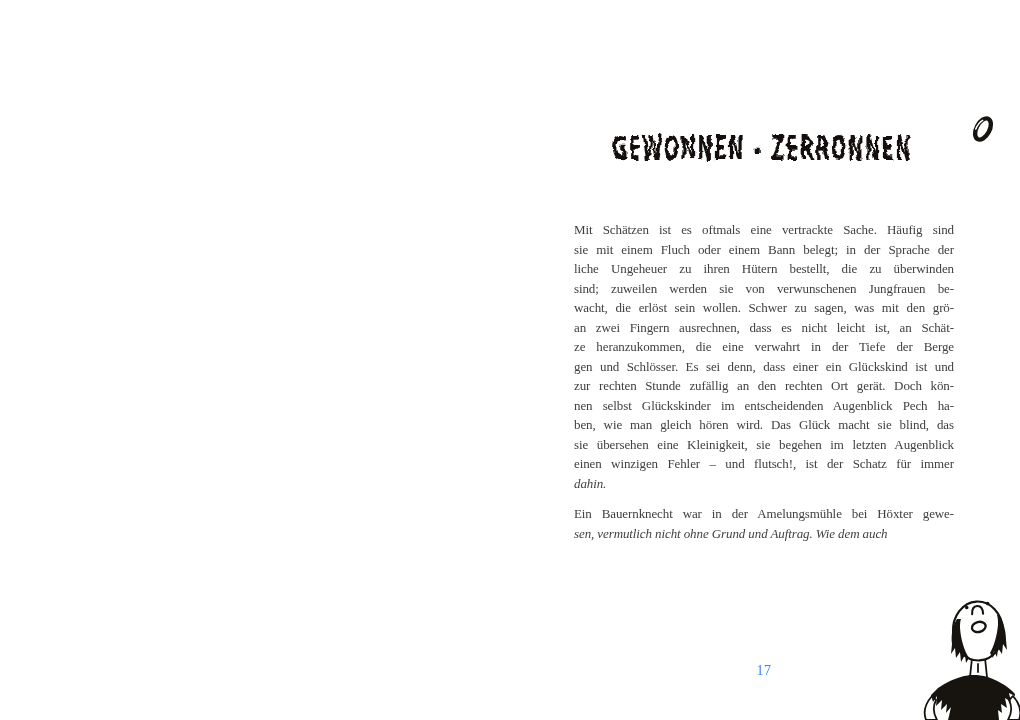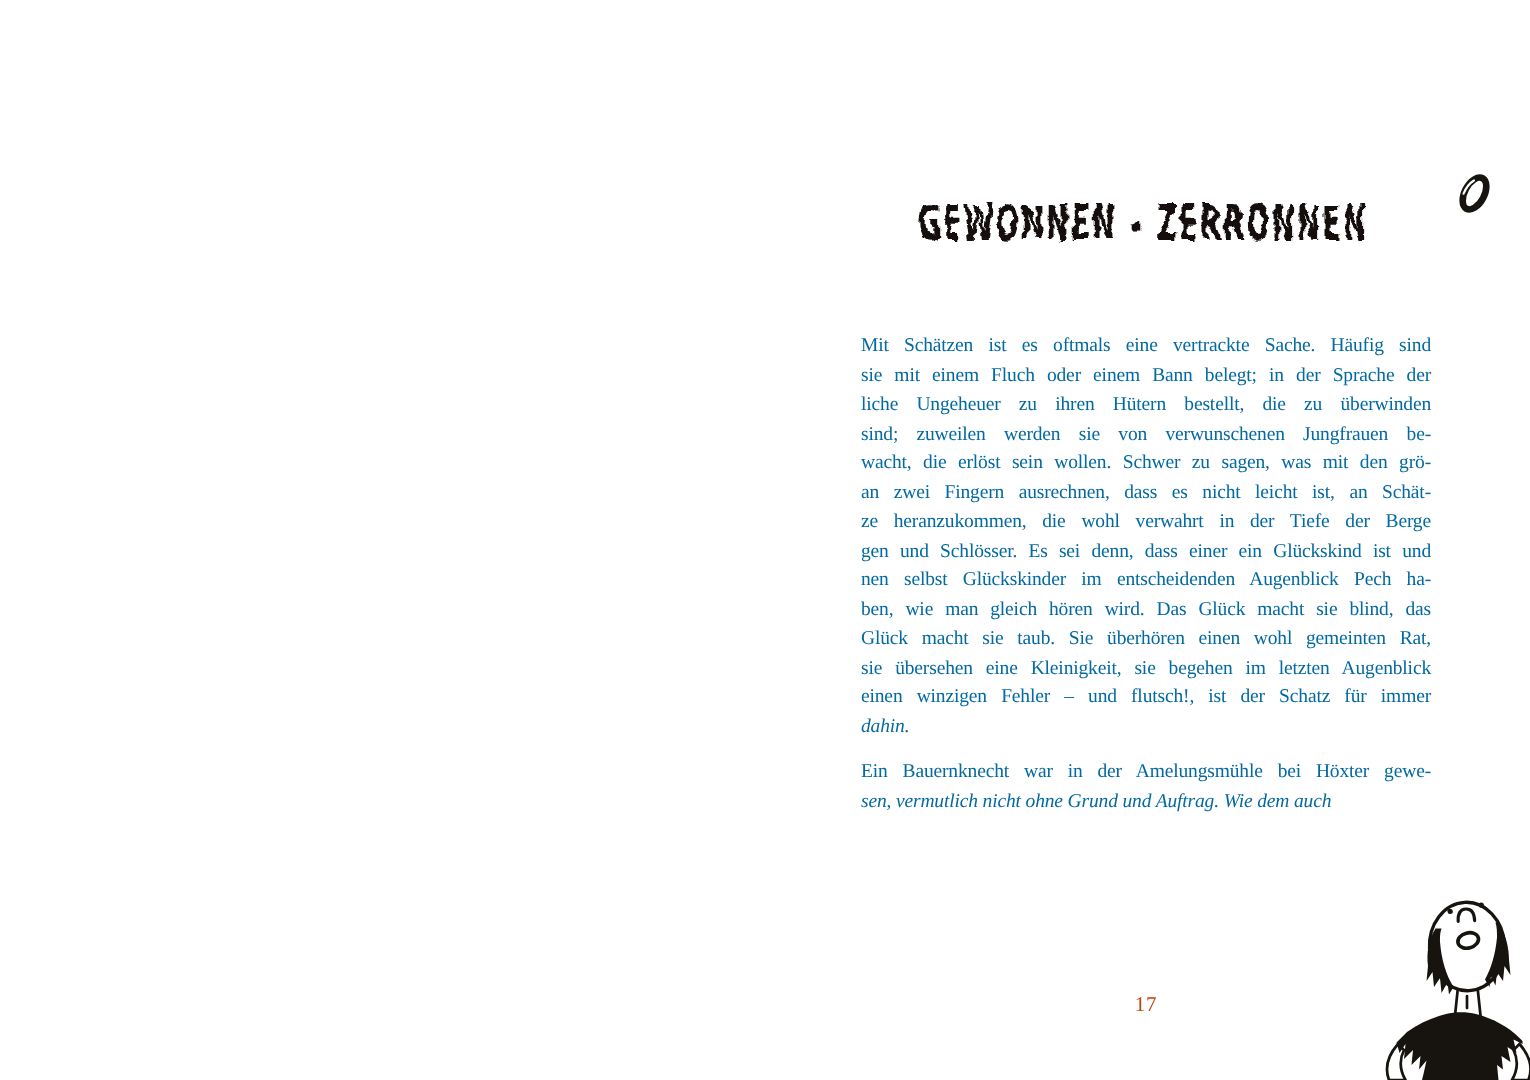--- a/index.html
+++ b/index.html
@@ -5,29 +5,29 @@
   html,body { margin:0; padding:0; background:#e8e8e8; }
   .page {
     position:relative; width:1020px; height:720px;
     background:#ffffff; overflow:hidden;
     font-family:"Liberation Serif", serif;
   }
   .title-svg { position:absolute; left:0; top:110px; }
   .text-column {
     position:absolute; left:574px; top:220px; width:380px;
     font-size:13px; line-height:19.5px; letter-spacing:-0.1px;
-    color:#0369a1;
+    color:#404040;
   }
   .para { margin:0; }
   .para + .para { margin-top:11px; }
   .line { text-align:justify; text-align-last:justify; }
   .line.last { text-align-last:left;font-style:italic; }
   .page-number {
     position:absolute; left:574px; top:663px; width:380px;
-    text-align:center; font-size:14px; color:#c2410c;
+    text-align:center; font-size:14px; color:#3b82f6;
     letter-spacing:0.5px;
   }
   .doodle-svg { position:absolute; left:966px; top:108px; }
   .figure-svg { position:absolute; left:918px; top:580px; }
 </style>
 </head>
 <body>
 
 <div class="page">
 
@@ -49,25 +49,25 @@
   </svg>
 
   <div class="text-column">
     <div class="para">
         <div class="line">Mit Schätzen ist es oftmals eine vertrackte Sache. Häufig sind</div>
         <div class="line">sie mit einem Fluch oder einem Bann belegt; in der Sprache der</div>
         <div class="line">liche Ungeheuer zu ihren Hütern bestellt, die zu überwinden</div>
         <div class="line">sind; zuweilen werden sie von verwunschenen Jungfrauen be-</div>
         <div class="line">wacht, die erlöst sein wollen. Schwer zu sagen, was mit den grö-</div>
         <div class="line">an zwei Fingern ausrechnen, dass es nicht leicht ist, an Schät-</div>
-        <div class="line">ze heranzukommen, die wohl verwahrt in der Tiefe der Berge</div>
+        <div class="line">ze heranzukommen, die eine verwahrt in der Tiefe der Berge</div>
         <div class="line">gen und Schlösser. Es sei denn, dass einer ein Glückskind ist und</div>
+        <div class="line">zur rechten Stunde zufällig an den rechten Ort gerät. Doch kön-</div>
         <div class="line">nen selbst Glückskinder im entscheidenden Augenblick Pech ha-</div>
         <div class="line">ben, wie man gleich hören wird. Das Glück macht sie blind, das</div>
-        <div class="line">Glück macht sie taub. Sie überhören einen wohl gemeinten Rat,</div>
         <div class="line">sie übersehen eine Kleinigkeit, sie begehen im letzten Augenblick</div>
         <div class="line">einen winzigen Fehler – und flutsch!, ist der Schatz für immer</div>
         <div class="line last">dahin.</div>
       </div>
     <div class="para">
         <div class="line">Ein Bauernknecht war in der Amelungsmühle bei Höxter gewe-</div>
         <div class="line last">sen, vermutlich nicht ohne Grund und Auftrag. Wie dem auch</div>
       </div>
   </div>
 

